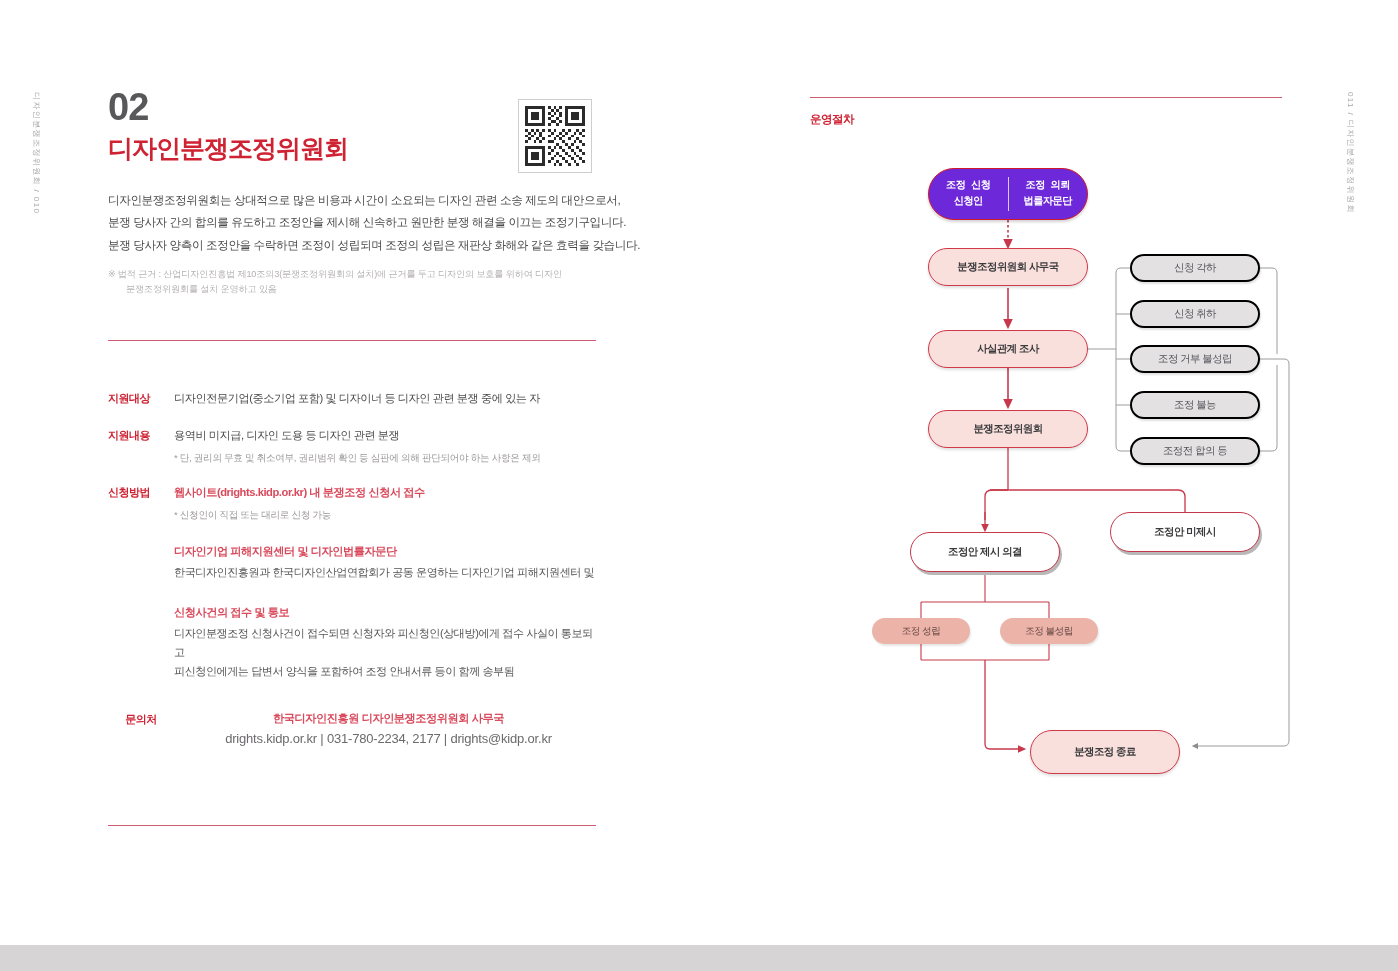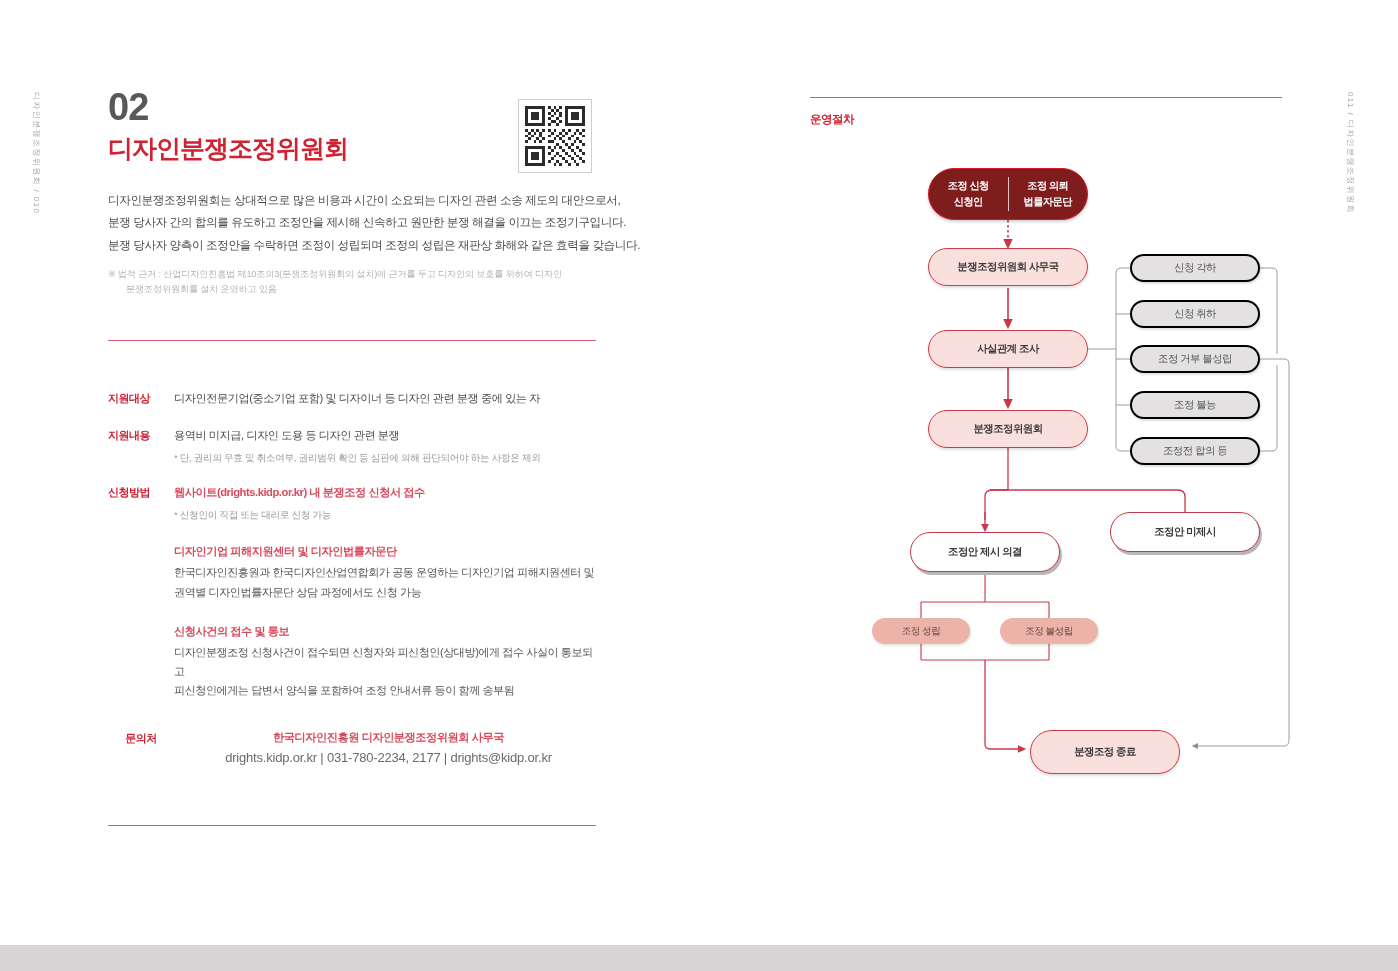--- a/index.html
+++ b/index.html
@@ -83,23 +83,24 @@
 
   .node{
     position:absolute;box-sizing:border-box;
     display:flex;align-items:center;justify-content:center;
     font-size:10.4px;letter-spacing:-0.5px;text-align:center;
     border-radius:40px;
   }
   
   .n-start{
     left:118px;top:28px;width:160px;height:52px;
-    background:#7f1d1d;border:1px solid #d2182b;color:#fff;
+    background:#6d28d9;border:1px solid #d2182b;color:#fff;
     border-radius:26px;padding:0;
     box-shadow:0 2px 3px rgba(0,0,0,.18);
+    font-family:Liberation Mono, monospace;
   }
   .n-start .half{
     flex:1;display:flex;flex-direction:column;align-items:center;justify-content:center;
     font-size:10.2px;font-weight:bold;line-height:1.55;
   }
   .n-start .divider{width:1px;height:34px;background:rgba(255,255,255,.75);}
 
   
   .n-pink{
     background:#fae0dd;border:1px solid #cf3a4a;color:#3a3a3c;font-weight:bold;
@@ -299,21 +300,20 @@
 
     <div class="row">
       <div class="row-label">신청방법</div>
       <div class="row-body">
         <div class="b-main red">웹사이트(drights.kidp.or.kr) 내 분쟁조정 신청서 접수</div>
         <div class="b-note">* 신청인이 직접 또는 대리로 신청 가능</div>
 
         <div class="b-sub-head">디자인기업 피해지원센터 및 디자인법률자문단</div>
         <div class="b-sub-text">
           <div>한국디자인진흥원과 한국디자인산업연합회가 공동 운영하는 디자인기업 피해지원센터 및</div>
-          <div>권역별 디자인법률자문단 상담 과정에서도 신청 가능</div>
         </div>
 
         <div class="b-sub-head">신청사건의 접수 및 통보</div>
         <div class="b-sub-text">
           <div>디자인분쟁조정 신청사건이 접수되면 신청자와 피신청인(상대방)에게 접수 사실이 통보되고</div>
           <div>피신청인에게는 답변서 양식을 포함하여 조정 안내서류 등이 함께 송부됨</div>
         </div>
       </div>
     </div>
 

